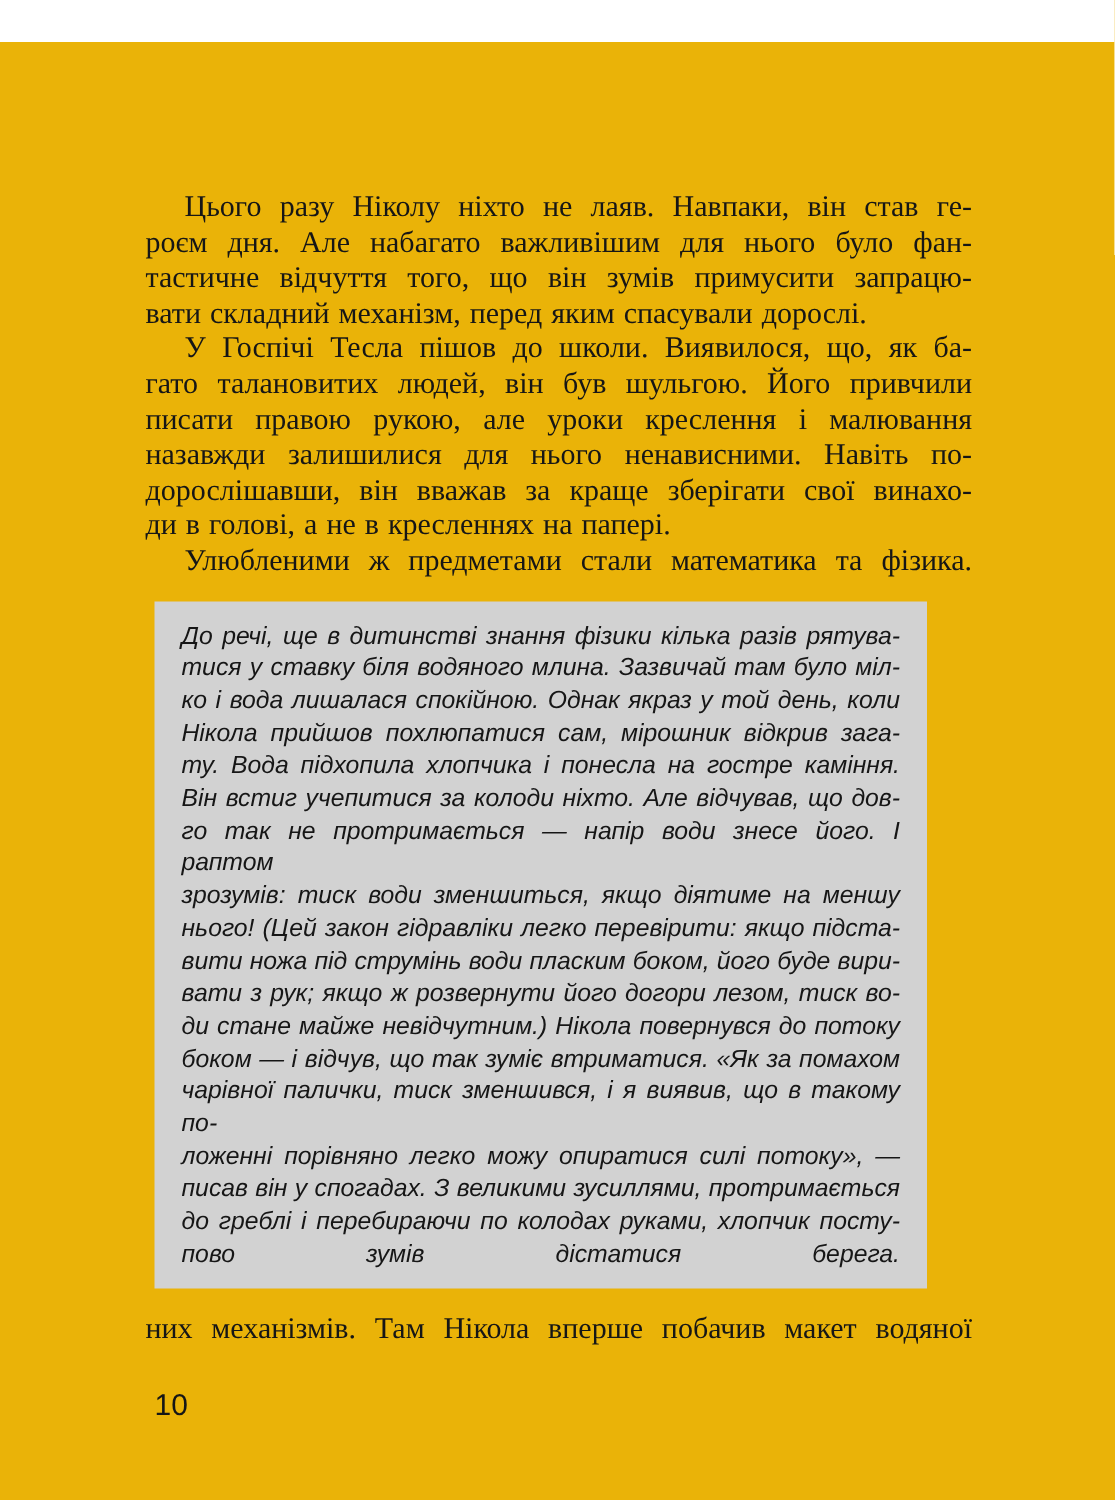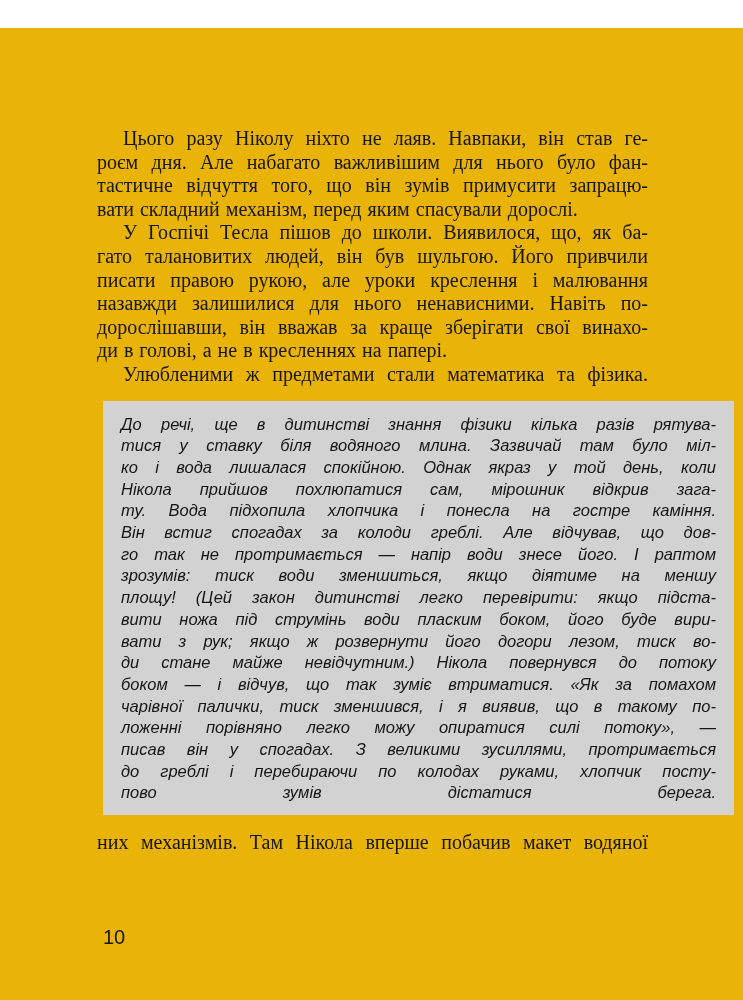--- a/index.html
+++ b/index.html
@@ -30,21 +30,21 @@
     font-size: 20px;
     line-height: 23.6px;
     text-align: justify;
     text-align-last: justify;
     word-spacing: 1px;
   }
   .line.indent { text-indent: 26px; }
   .line.last { text-align-last: left; }
   .callout {
     background: var(--callout-bg, #d2d2d2);
-    width: 631px;
+    width: 515px;
     box-sizing: border-box;
     margin: 14px 0 0 6px;
     padding: 13px 18px 11px 18px;
   }
   .callout-font .line {
     font-family: "Liberation Sans", sans-serif;
     font-style: italic;
     font-size: 16.5px;
     line-height: 21.7px;
     text-align: justify;
@@ -87,24 +87,24 @@
       </div>
 
     <div class="callout">
       <div class="text-block callout-font">
           <div class="para">
             <div class="line">До речі, ще в дитинстві знання фізики кілька разів рятува-</div>
             <div class="line">тися у ставку біля водяного млина. Зазвичай там було міл-</div>
             <div class="line">ко і вода лишалася спокійною. Однак якраз у той день, коли</div>
             <div class="line">Нікола прийшов похлюпатися сам, мірошник відкрив зага-</div>
             <div class="line">ту. Вода підхопила хлопчика і понесла на гостре каміння.</div>
-            <div class="line">Він встиг спогадах за колоди греблі. Але відчував, що дов-</div>
+            <div class="line">Він встиг учепитися за колоди ніхто. Але відчував, що дов-</div>
             <div class="line">го так не протримається — напір води знесе його. І раптом</div>
             <div class="line">зрозумів: тиск води зменшиться, якщо діятиме на меншу</div>
-            <div class="line">площу! (Цей закон дитинстві легко перевірити: якщо підста-</div>
+            <div class="line">нього! (Цей закон гідравліки легко перевірити: якщо підста-</div>
             <div class="line">вити ножа під струмінь води пласким боком, його буде вири-</div>
             <div class="line">вати з рук; якщо ж розвернути його догори лезом, тиск во-</div>
             <div class="line">ди стане майже невідчутним.) Нікола повернувся до потоку</div>
             <div class="line">боком — і відчув, що так зуміє втриматися. «Як за помахом</div>
             <div class="line">чарівної палички, тиск зменшився, і я виявив, що в такому по-</div>
             <div class="line">ложенні порівняно легко можу опиратися силі потоку», —</div>
             <div class="line">писав він у спогадах. З великими зусиллями, протримається</div>
             <div class="line">до греблі і перебираючи по колодах руками, хлопчик посту-</div>
             <div class="line last">пово зумів дістатися берега.</div>
           </div>

